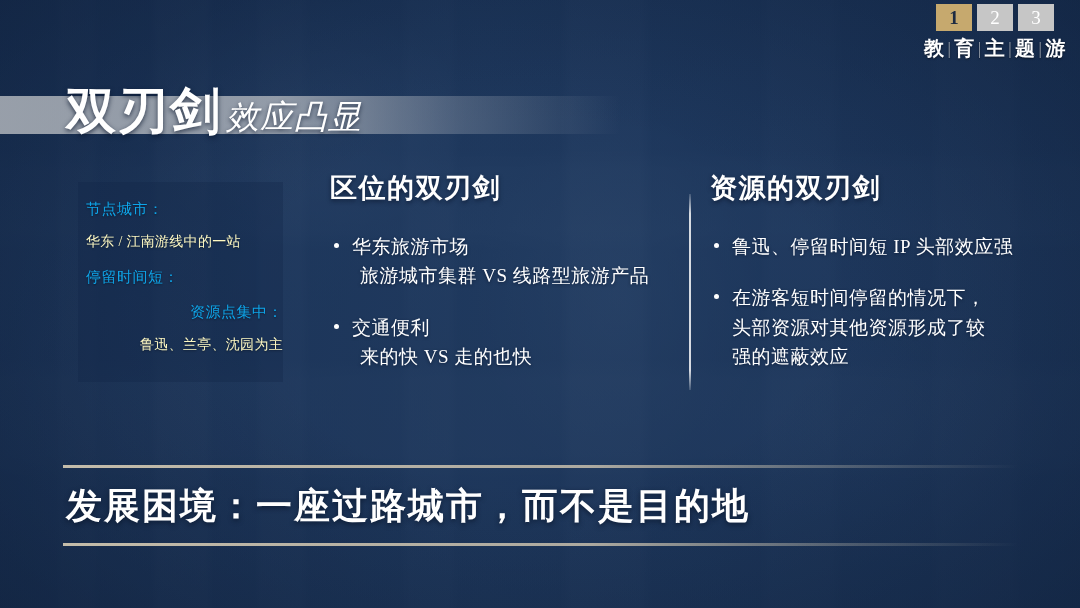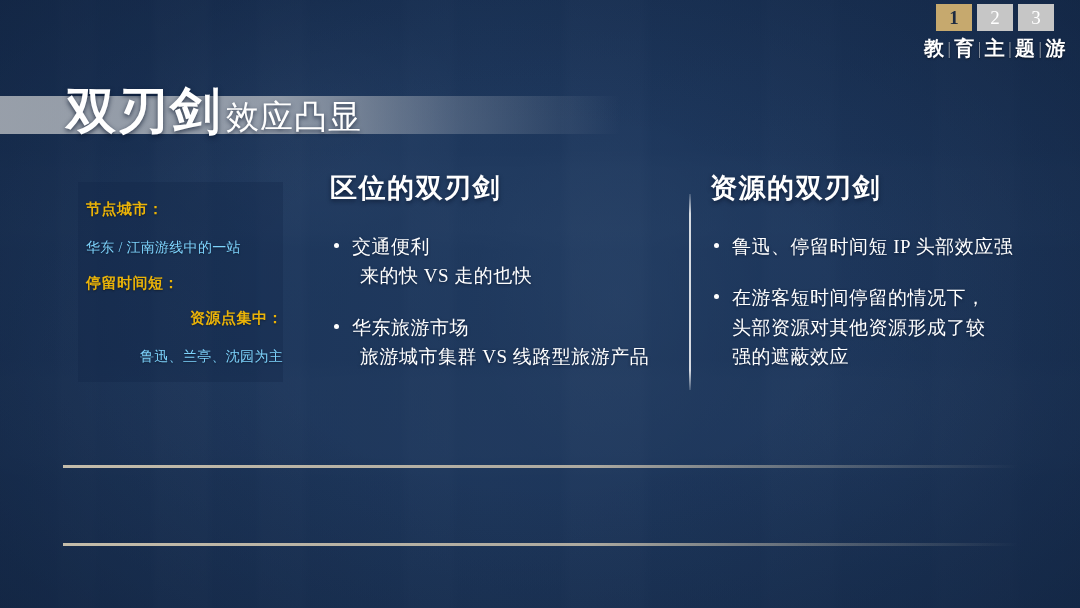--- a/index.html
+++ b/index.html
@@ -134,42 +134,43 @@
   }
   .title-main {
     font-size:50px; font-weight:bold; color:#ffffff;
     letter-spacing:2px;
     text-shadow:0 2px 5px rgba(10,22,44,0.75);
   }
   .title-sub {
     font-size:33px; font-weight:normal; color:#ffffff;
     letter-spacing:1px; margin-left:4px;
     text-shadow:0 2px 4px rgba(10,22,44,0.7);
+    font-style:italic;
   }
 
   
   .content { position:absolute; left:0; top:170px; width:1080px; height:240px; z-index:10; }
 
   
   .info-panel {
     position:absolute; left:78px; top:12px;
     width:205px; height:200px;
     background:rgba(18,38,70,0.30);
     padding:16px 0 0 8px;
   }
   .info-item { margin-bottom:13px; }
   .info-item:last-child { margin-bottom:0;text-align:right; }
   .info-label {
-    font-size:15px; font-weight:bold; color:#eab308;
+    font-size:15px; font-weight:normal; color:#0ea5e9;
     letter-spacing:0.5px; line-height:1.5;
     text-shadow:0 1px 2px rgba(0,0,0,0.4);
   }
   .info-value {
-    font-size:14px; font-weight:normal; color:#7dd3fc;
-    letter-spacing:0.3px; line-height:1.6; margin-top:16px;
+    font-size:14px; font-weight:normal; color:#fef9c3;
+    letter-spacing:0.3px; line-height:1.6; margin-top:10px;
     text-shadow:0 1px 2px rgba(0,0,0,0.4);
   }
 
   
   .col { position:absolute; top:0; }
   .col-mid  { left:330px; width:340px; }
   .col-right{ left:710px; width:345px; }
 
   .col-heading {
     font-size:27px; font-weight:bold; color:#ffffff;
@@ -282,26 +283,26 @@
       <div class="info-item">
         <div class="info-label">资源点集中：</div>
         <div class="info-value">鲁迅、兰亭、沈园为主</div>
       </div>
     </div>
 
     <div class="col col-mid">
       <div class="col-heading">区位的双刃剑</div>
       <ul class="bullet-list">
         <li class="bullet-item">
+          <span>华东旅游市场</span>
+          <span class="bullet-line2">旅游城市集群 VS 线路型旅游产品</span>
+        </li>
+        <li class="bullet-item">
           <span>交通便利</span>
           <span class="bullet-line2">来的快 VS 走的也快</span>
-        </li>
-        <li class="bullet-item">
-          <span>华东旅游市场</span>
-          <span class="bullet-line2">旅游城市集群 VS 线路型旅游产品</span>
         </li>
       </ul>
     </div>
 
     <div class="col-divider"></div>
 
     <div class="col col-right">
       <div class="col-heading">资源的双刃剑</div>
       <ul class="bullet-list">
         <li class="bullet-item">
@@ -312,16 +313,17 @@
           <span class="wrap-line">头部资源对其他资源形成了较</span>
           <span class="wrap-line">强的遮蔽效应</span>
         </li>
       </ul>
     </div>
 
   </div>
 
   <div class="banner">
     <div class="banner-rule top"></div>
+    <div class="banner-text">发展困境：一座过路城市，而不是目的地</div>
     <div class="banner-rule bottom"></div>
   </div>
 
 </div>
 
 </body></html>

